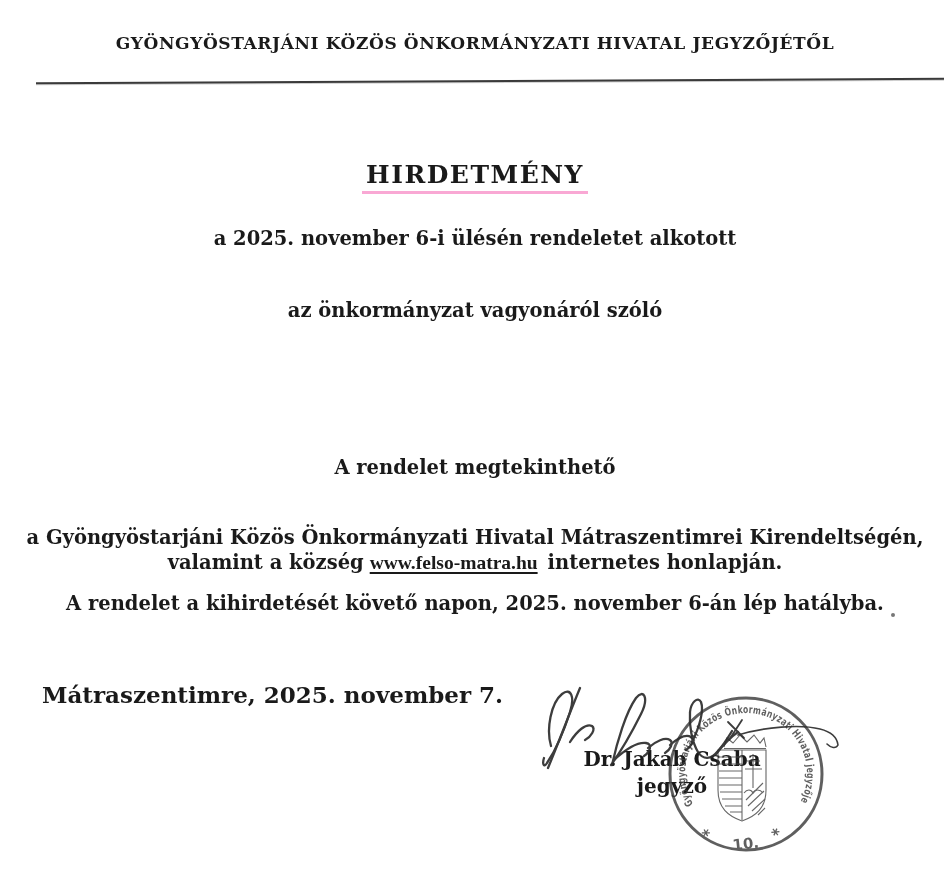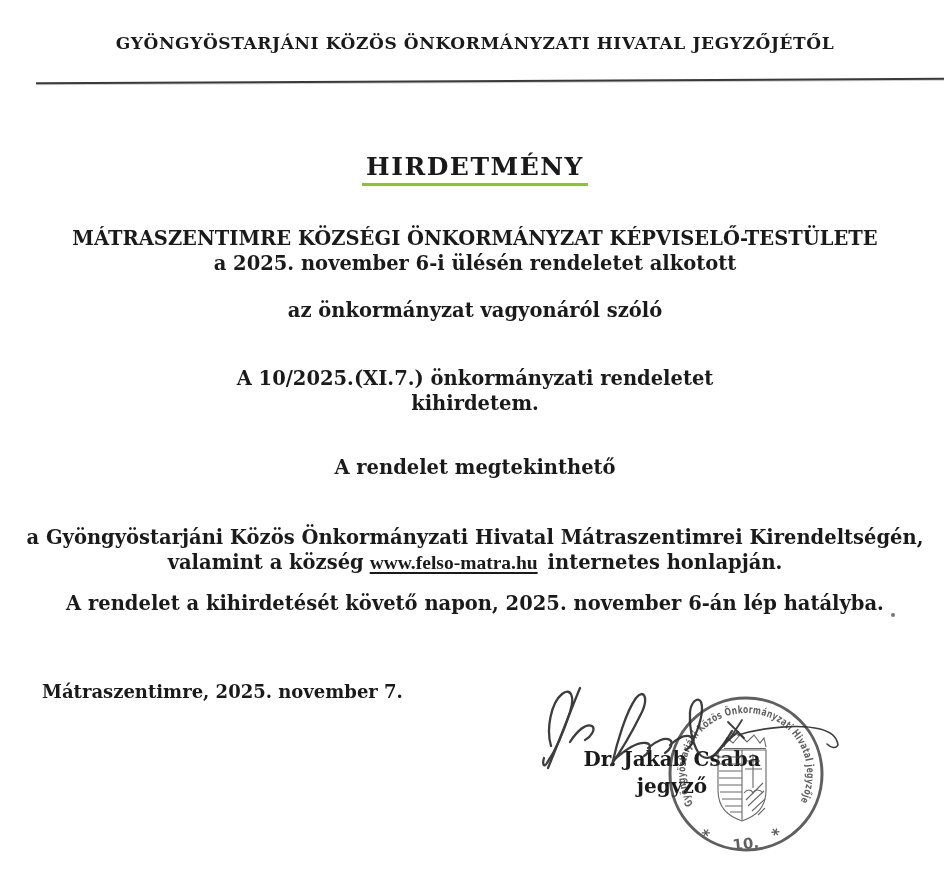--- a/index.html
+++ b/index.html
@@ -10,59 +10,54 @@
     font-family:"DejaVu Serif","Liberation Serif",serif;
     font-weight:700;
     color:#1a1a1a;
     overflow:hidden;
   }
   .centered{position:absolute;left:0;width:100%;text-align:center;}
   .doc-header{top:33px;font-size:17px;letter-spacing:0.6px;}
   .rule{position:absolute;top:80px;left:36px;width:908px;height:2px;
         background:#3a3a3a;transform:rotate(-0.28deg);box-shadow:0 1px 0 rgba(120,120,120,.35);}
   .doc-title{top:152px;font-size:25px;letter-spacing:1.5px;}
-  .doc-title .u{display:inline-block;border-bottom:3px solid #84cc16;padding:0 4px 2px 4px;}
+  .doc-title .u{display:inline-block;border-bottom:3px solid #f9a8d4;padding:0 4px 2px 4px;margin-top:8px;}
   .para{font-size:19.5px;line-height:25px;}
   .p1{top:226px;} .p2{top:298px;} .p3{top:366px;}
   .p4{top:455px;} .p5{top:525px;} .p6{top:591px;}
   .weblink{text-decoration:underline;text-underline-offset:3px;text-decoration-thickness:2px;
            margin-left:6px;margin-right:10px;color:#1a1a1a;font-family:Liberation Serif, serif;}
-  .date-line{position:absolute;left:42px;top:681px;font-size:18px;}
+  .date-line{position:absolute;left:42px;top:681px;font-size:23px;}
   .sign-block{position:absolute;left:537px;top:746px;width:270px;text-align:center;
               font-size:20px;line-height:27px;}
   .stray-dot{position:absolute;left:891px;top:613px;width:4px;height:4px;
              border-radius:50%;background:#4a4a4a;opacity:.75;}
   .overlay{position:absolute;left:520px;top:650px;width:430px;height:220px;}
 </style>
 </head>
 <body>
 
 <div class="page">
 
   <div class="centered doc-header">GYÖNGYÖSTARJÁNI KÖZÖS ÖNKORMÁNYZATI HIVATAL JEGYZŐJÉTŐL</div>
 
   <div class="rule"></div>
 
   <div class="centered doc-title">
     <span class="u">HIRDETMÉNY</span>
   </div>
 
   <div class="centered para p1">
-    <div>MÁTRASZENTIMRE KÖZSÉGI ÖNKORMÁNYZAT KÉPVISELŐ-TESTÜLETE</div>
     <div>a 2025. november 6-i ülésén rendeletet alkotott</div>
   </div>
 
   <div class="centered para p2">
     <div>az önkormányzat vagyonáról szóló</div>
   </div>
 
-  <div class="centered para p3">
-    <div>A 10/2025.(XI.7.) önkormányzati rendeletet</div>
-    <div>kihirdetem.</div>
-  </div>
 
   <div class="centered para p4">A rendelet megtekinthető</div>
 
   <div class="centered para p5">
     <div>a Gyöngyöstarjáni Közös Önkormányzati Hivatal Mátraszentimrei Kirendeltségén,</div>
     <div><span>valamint a község</span><span class="weblink">www.felso-matra.hu</span><span>internetes honlapján.</span></div>
   </div>
 
   <div class="centered para p6">A rendelet a kihirdetését követő napon, 2025. november 6-án lép hatályba.</div>
 

